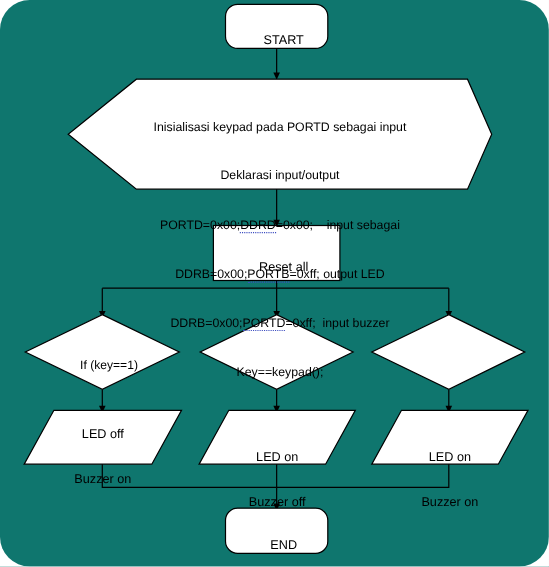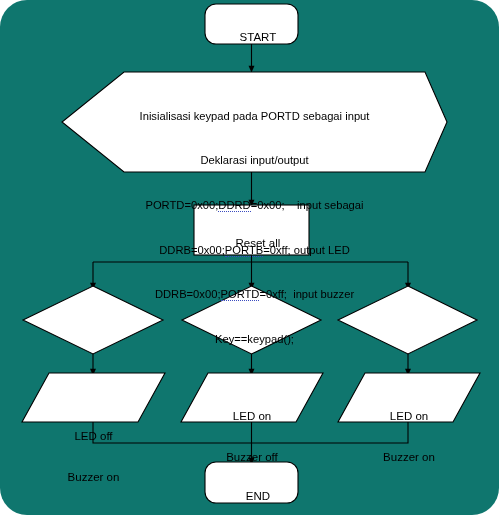--- a/index.html
+++ b/index.html
@@ -124,24 +124,27 @@
     <div><span>PORTD=0x00;</span><span class="spell">DDRD</span><span>=0x00;    input sebagai</span></div>
     <div><span>DDRB=0x00;</span><span class="spell">PORTB</span><span>=0xff; output LED</span></div>
     <div><span>DDRB=0x00;</span><span class="spell">PORTD</span><span>=0xff;  input buzzer</span></div>
     <div>Key==keypad();</div>
   </div>
 
   <div class="node-label process-label" style="left:194px; top:223px; width:115px;">
     <span>Reset all</span>
   </div>
 
+  <div class="node-label decision-label" style="left:33px; top:313px; width:120px;">
+    <span>If (key==1)</span>
+  </div>
 
 
 
-  <div class="node-label io-label" style="left:32px; top:403px; width:123px;text-align:center;">
+  <div class="node-label io-label" style="left:32px; top:362px; width:123px;text-align:center;">
     <div>LED off</div>
     <div>Buzzer on</div>
   </div>
 
   <div class="node-label io-label" style="left:191px; top:383px; width:122px;">
     <div>LED on</div>
     <div>Buzzer off</div>
   </div>
 
   <div class="node-label io-label" style="left:348px; top:383px; width:122px;">

